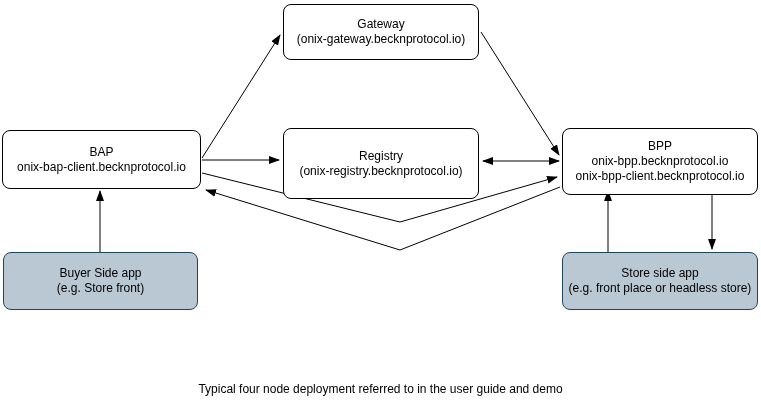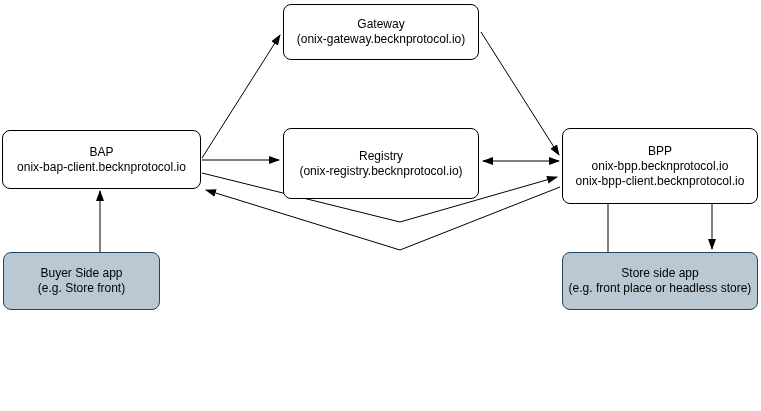--- a/index.html
+++ b/index.html
@@ -33,22 +33,22 @@
     line-height: 15px;
     padding: 20px 4px;
   }
   .node.app {
     background: var(--app-fill, #bac8d3);
     border-color: var(--app-stroke, #23445d);
   }
   .node-gateway  { left: 283px; top: 4px;   width: 196px; height: 56px; }
   .node-bap      { left: 2px;   top: 130px; width: 199px; height: 59px; }
   .node-registry { left: 283px; top: 128px; width: 196px; height: 71px; }
-  .node-bpp      { left: 562px; top: 128px; width: 196px; height: 76px; }
-  .node-buyer    { left: 3px;   top: 252px; width: 157px; height: 58px; }
+  .node-bpp      { left: 562px; top: 128px; width: 196px; height: 67px; }
+  .node-buyer    { left: 3px;   top: 252px; width: 195px; height: 58px; }
   .node-seller   { left: 562px; top: 252px; width: 196px; height: 58px; }
   .caption {
     position: absolute;
     left: 0; top: 382px;
     width: 761px;
     text-align: center;
     font-size: 12px;
     line-height: 15px;
   }
 </style>
@@ -103,14 +103,15 @@
   <div class="node app node-buyer">
     <div>Buyer Side app</div>
     <div>(e.g. Store front)</div>
   </div>
 
   <div class="node app node-seller">
     <div>Store side app</div>
     <div>(e.g. front place or headless store)</div>
   </div>
 
+  <div class="caption">Typical four node deployment referred to in the user guide and demo</div>
 
 </div>
 
 </body></html>

